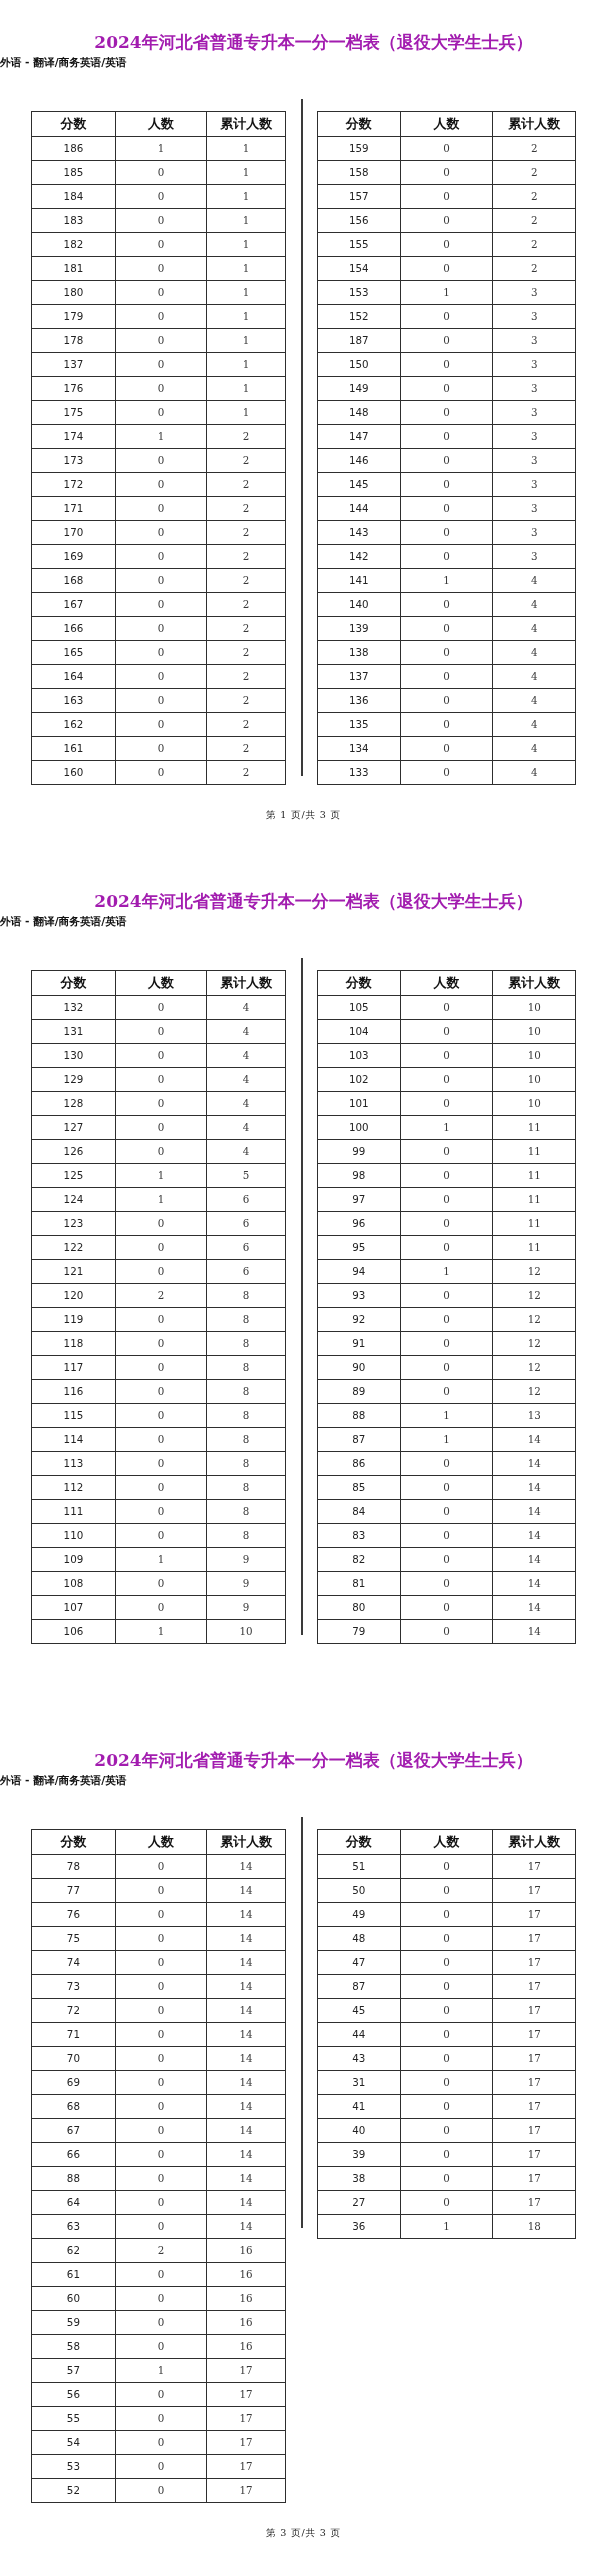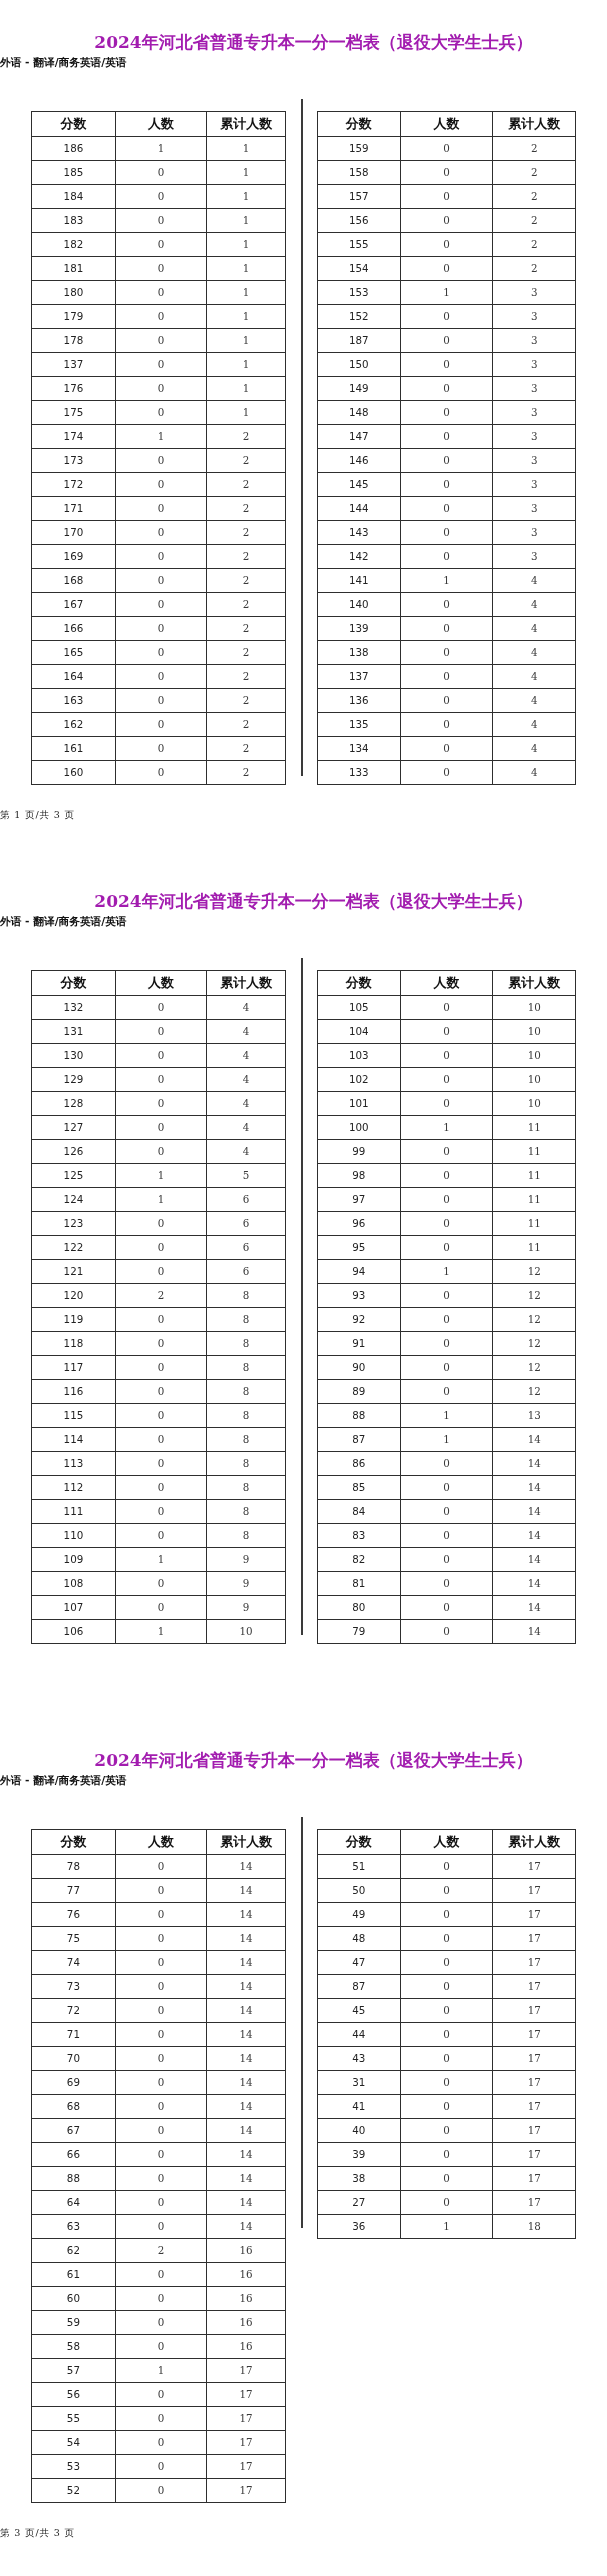--- a/index.html
+++ b/index.html
@@ -74,20 +74,21 @@
     left: 301px;
     top: 0;
     width: 1.5px;
     background: #3a3a3a;
   }
   .footer {
     position: absolute;
     bottom: 37px;
     left: 0;
     width: 100%;
+    text-align: center;
     font-size: 9.6px;
     font-family: "DejaVu Serif", serif;
     color: #222;
     letter-spacing: 0.8px;
   }
 </style>
 </head>
 <body>
 
 <div id="doc-root">

